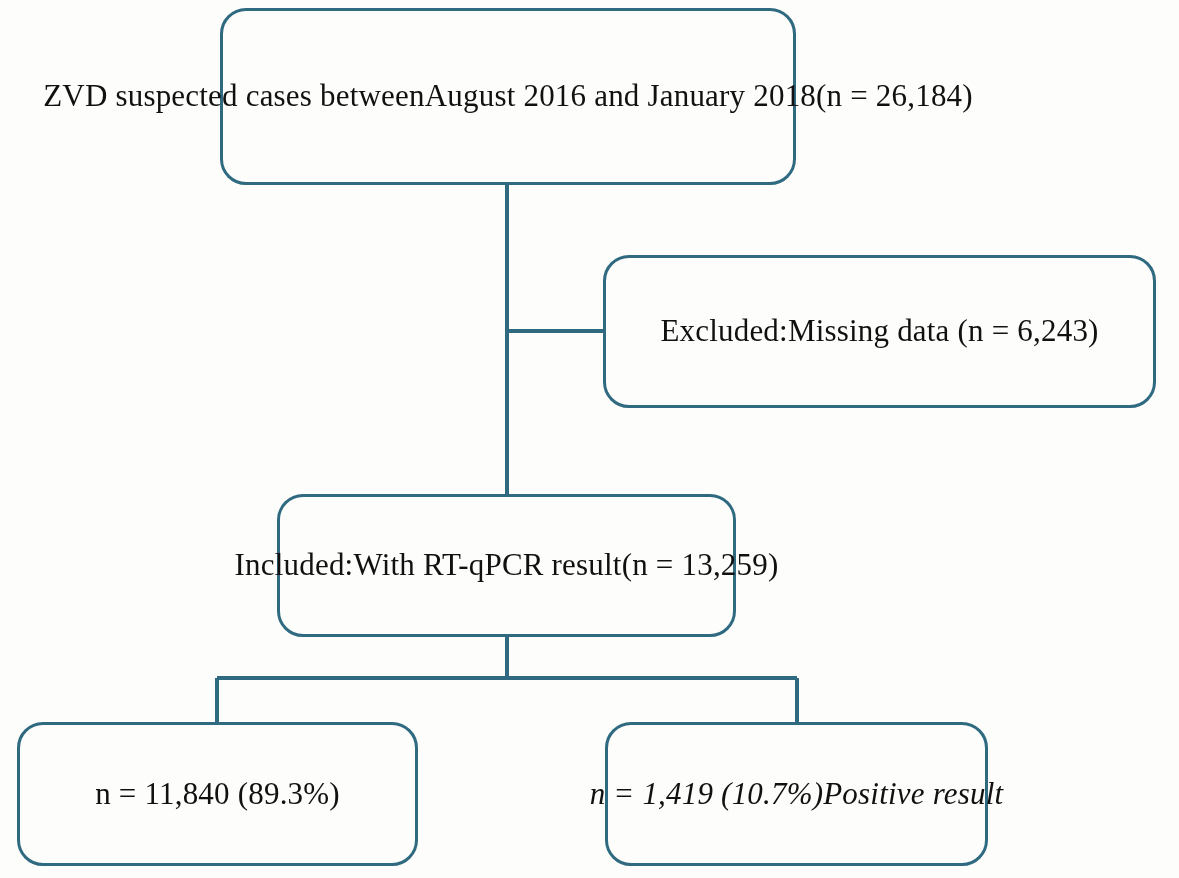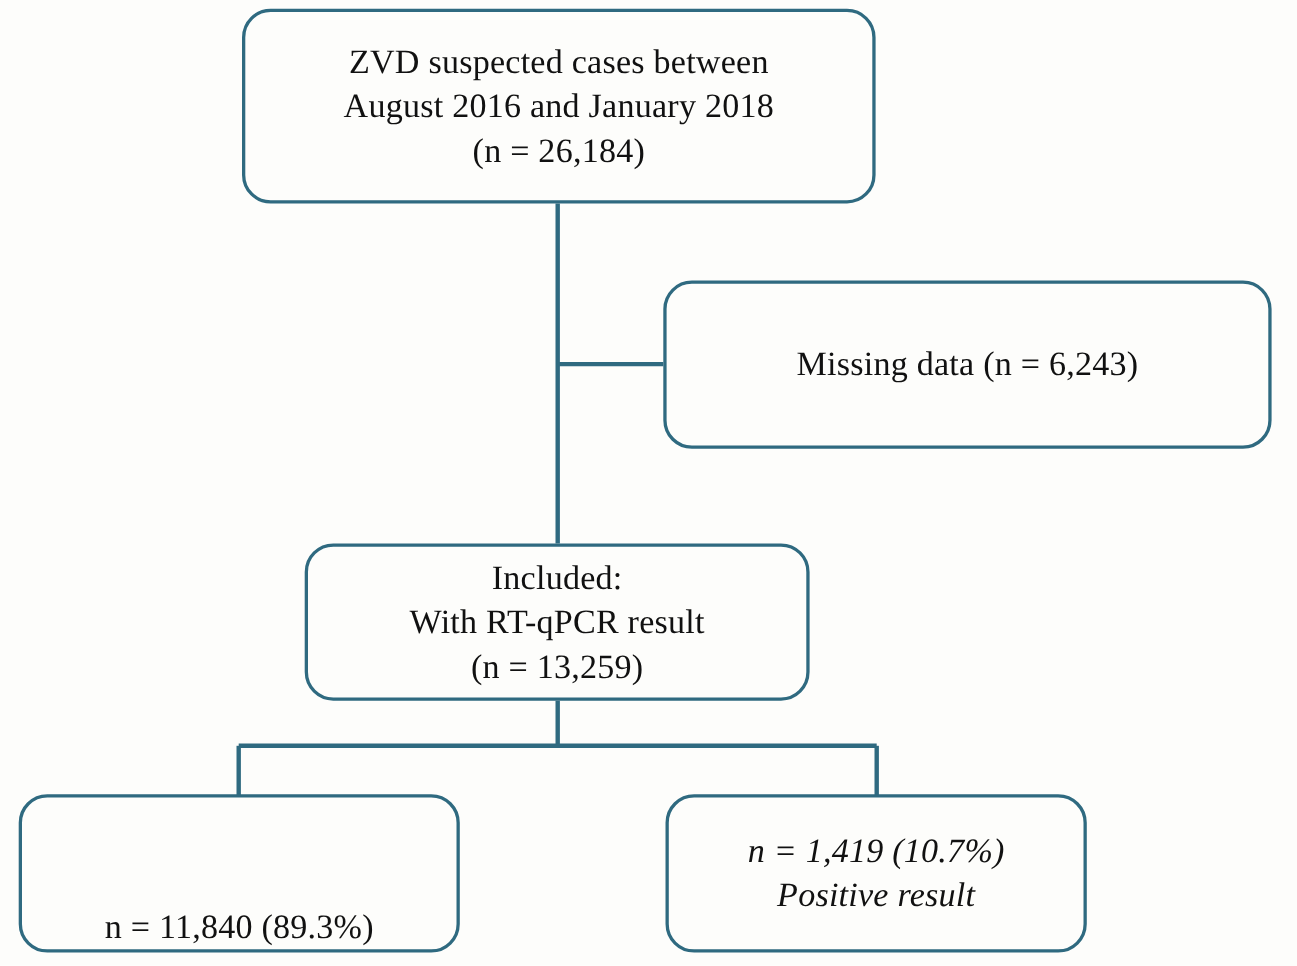--- a/index.html
+++ b/index.html
@@ -26,39 +26,39 @@
     z-index: 1;
   }
   .node {
     position: absolute;
     z-index: 2;
     box-sizing: border-box;
     background: #fdfdfb;
     border: 3px solid #2f6a80;
     border-radius: 26px;
     display: flex;
-    flex-direction: column;
+    flex-direction: row;
     align-items: center;
     justify-content: center;
     text-align: center;
     color: #111111;
     font-size: 31px;
     line-height: 1.30;
     letter-spacing: 0.2px;
   }
   .node .line {
     display: block;
     white-space: nowrap;
   }
 
   
   #node-suspected  { left: 220px; top: 8px;   width: 576px; height: 177px; }
   #node-excluded   { left: 603px; top: 255px; width: 553px; height: 153px; }
   #node-included   { left: 277px; top: 494px; width: 459px; height: 143px; justify-content: center; }
-  #node-negative   { left: 17px;  top: 722px; width: 401px; height: 144px; justify-content: flex-end; }
+  #node-negative   { left: 17px;  top: 722px; width: 401px; height: 144px; }
   #node-positive   { left: 605px; top: 722px; width: 383px; height: 144px; font-style: italic; }
 </style>
 </head>
 <body>
 
 <div id="canvas">
 
   <svg id="connectors" viewBox="0 0 1179 878" preserveAspectRatio="none" aria-hidden="true">
 
     <line x1="507" y1="185" x2="507" y2="494" stroke="#2f6a80" stroke-width="4"></line>
@@ -74,20 +74,21 @@
     <line x1="797" y1="678" x2="797" y2="723" stroke="#2f6a80" stroke-width="4"></line>
   </svg>
 
   <div class="node" id="node-suspected">
     <span class="line">ZVD suspected cases between</span>
     <span class="line">August 2016 and January 2018</span>
     <span class="line">(n = 26,184)</span>
   </div>
 
   <div class="node" id="node-excluded">
+    <span class="line">Excluded:</span>
     <span class="line">Missing data (n = 6,243)</span>
   </div>
 
   <div class="node" id="node-included">
     <span class="line">Included:</span>
     <span class="line">With RT-qPCR result</span>
     <span class="line">(n = 13,259)</span>
   </div>
 
   <div class="node" id="node-negative">

